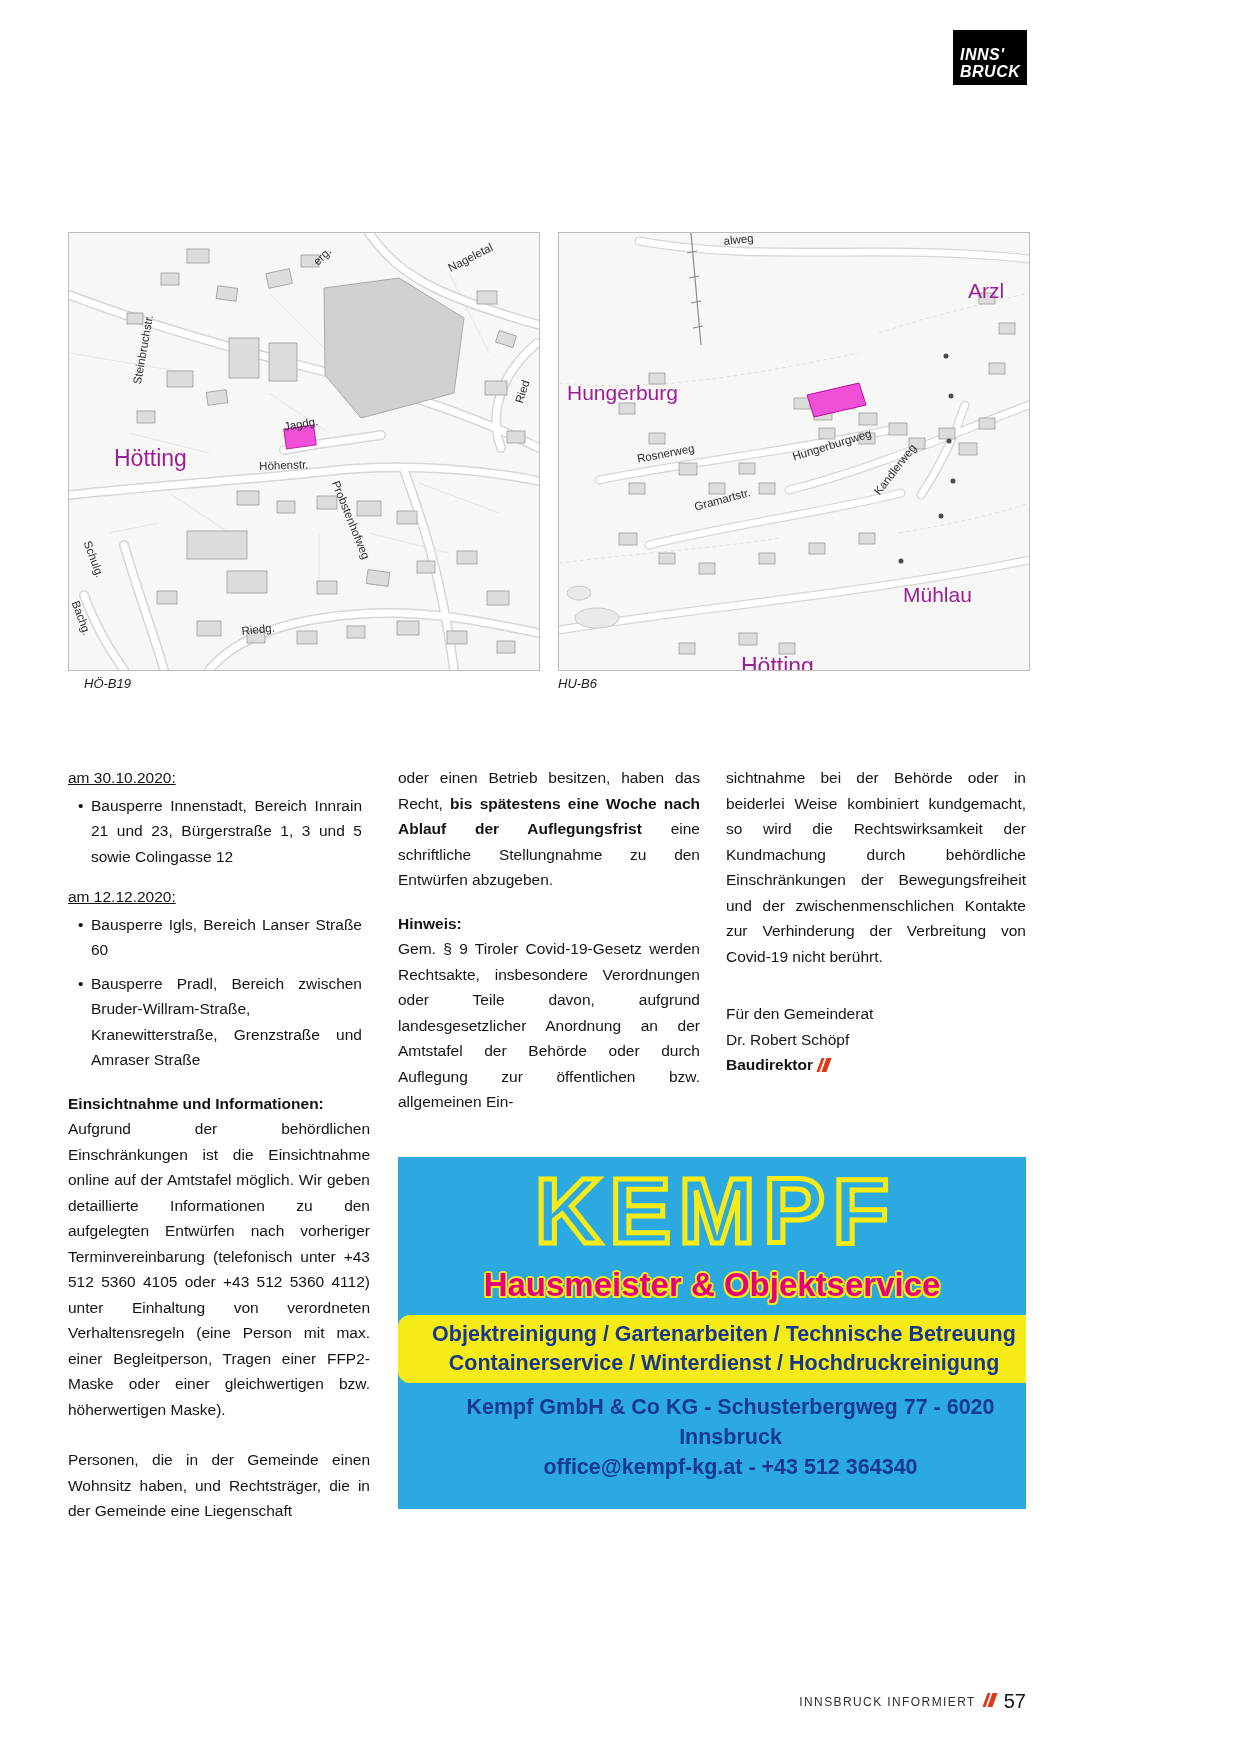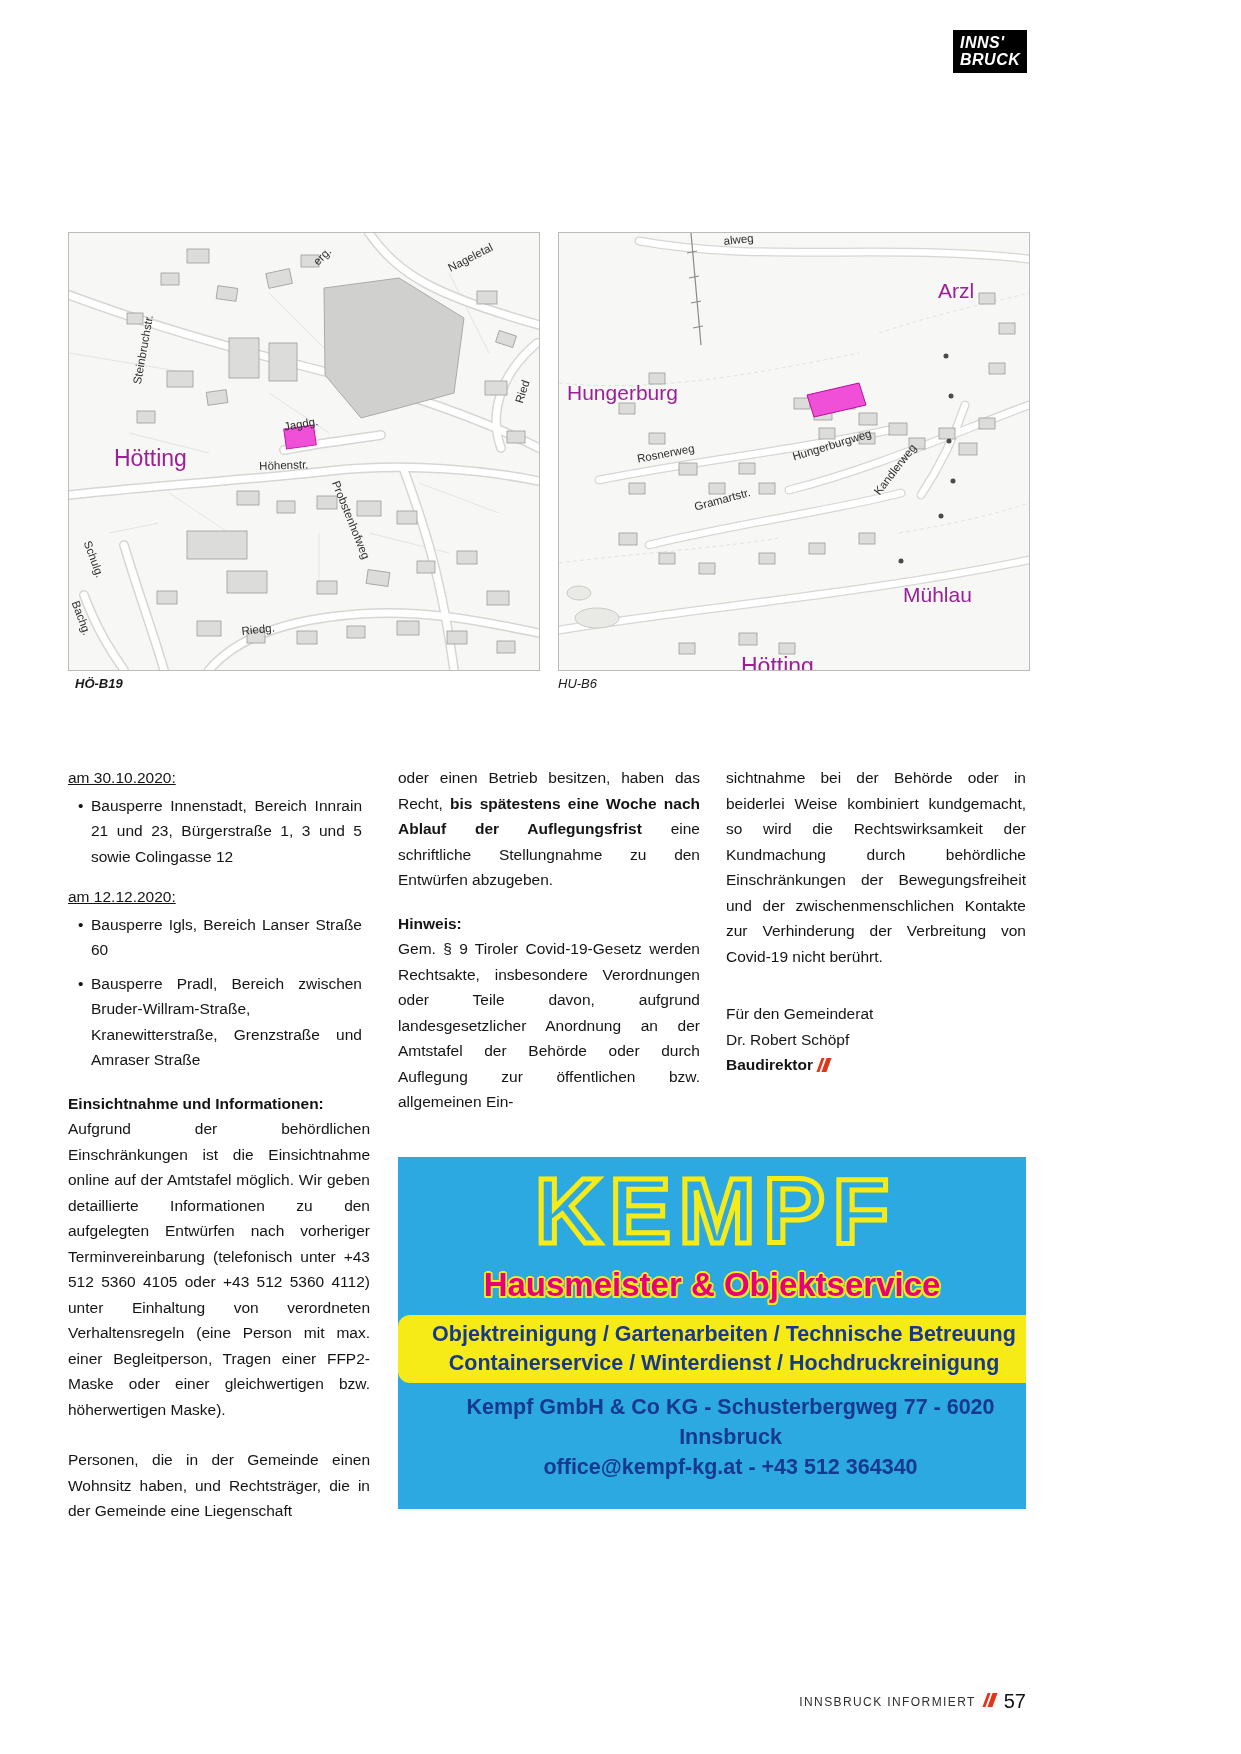--- a/index.html
+++ b/index.html
@@ -1,34 +1,34 @@
 <!DOCTYPE html>
 <html><head>
 <meta charset="utf-8">
 <style>
   html,body{margin:0;padding:0;background:#fff;}
   .page{position:relative;width:1241px;height:1754px;background:#ffffff;overflow:hidden;
         font-family:"Liberation Sans",sans-serif;color:#111;}
 
   
   .logo{position:absolute;top:30px;left:953px;background:#000;color:#fff;
-        padding:4px 7px 5px;font-weight:bold;font-style:italic;font-size:16px;
+        padding:16px 7px 5px;font-weight:bold;font-style:italic;font-size:16px;
         line-height:17px;letter-spacing:.5px;}
 
   
   .map{position:absolute;top:232px;width:470px;height:437px;border:1px solid #bcbcba;
        overflow:hidden;background:#f7f7f5;}
   .map-left{left:68px;}
   .map-right{left:558px;}
   .map svg{position:absolute;left:0;top:0;}
   .street-label{position:absolute;font-size:11.5px;color:#2e2e2c;white-space:nowrap;
                 transform-origin:0 50%;}
   .district-label{position:absolute;font-size:22px;color:#9b1f96;white-space:nowrap;}
   .map-caption{position:absolute;top:676px;font-style:italic;font-size:13px;color:#1a1a1a;}
-  .cap-left{left:75px;font-weight:bold;}
+  .cap-left{left:84px;}
   .cap-right{left:558px;}
 
   
   .col{position:absolute;top:765px;font-size:15.5px;line-height:25.5px;color:#141414;
        text-align:justify;}
   .col1{left:68px;width:302px;}
   .col2{left:398px;width:302px;}
   .col3{left:726px;width:300px;}
   .date{text-decoration:underline;margin:0;}
   .date + .bullet{margin-top:2px;}
@@ -227,21 +227,21 @@
       <g fill="#4b4b49">
         <circle cx="387" cy="123" r="2.5"></circle>
         <circle cx="392" cy="163" r="2.5"></circle>
         <circle cx="390" cy="208" r="2.5"></circle>
         <circle cx="394" cy="248" r="2.5"></circle>
         <circle cx="382" cy="283" r="2.5"></circle>
         <circle cx="342" cy="328" r="2.5"></circle>
       </g>
       <polygon points="248,162 300,150 307,172 255,184" fill="#F04FD7" stroke="#B80F9B" stroke-width="1"></polygon>
     </svg>
-    <span class="district-label" style="left:379px;top:46px;font-size:21px;">Arzl</span>
+    <span class="district-label" style="left:409px;top:46px;font-size:21px;">Arzl</span>
     <span class="district-label" style="left:8px;top:148px;font-size:21px;">Hungerburg</span>
     <span class="district-label" style="left:344px;top:350px;font-size:21px;">Mühlau</span>
     <span class="district-label" style="left:182px;top:420px;font-size:23px;">Hötting</span>
     <span class="street-label" style="left:164px;top:2px;transform:rotate(-6deg);transform-origin:0 0;">alweg</span>
     <span class="street-label" style="left:77px;top:220px;transform:rotate(-11deg);transform-origin:0 0;">Rosnerweg</span>
     <span class="street-label" style="left:232px;top:218px;transform:rotate(-17deg);transform-origin:0 0;">Hungerburgweg</span>
     <span class="street-label" style="left:322px;top:252px;transform:rotate(-52deg);transform-origin:0 100%;">Kandlerweg</span>
     <span class="street-label" style="left:134px;top:268px;transform:rotate(-15deg);transform-origin:0 0;">Gramartstr.</span>
   </div>
   <div class="map-caption cap-right">HU-B6</div>

